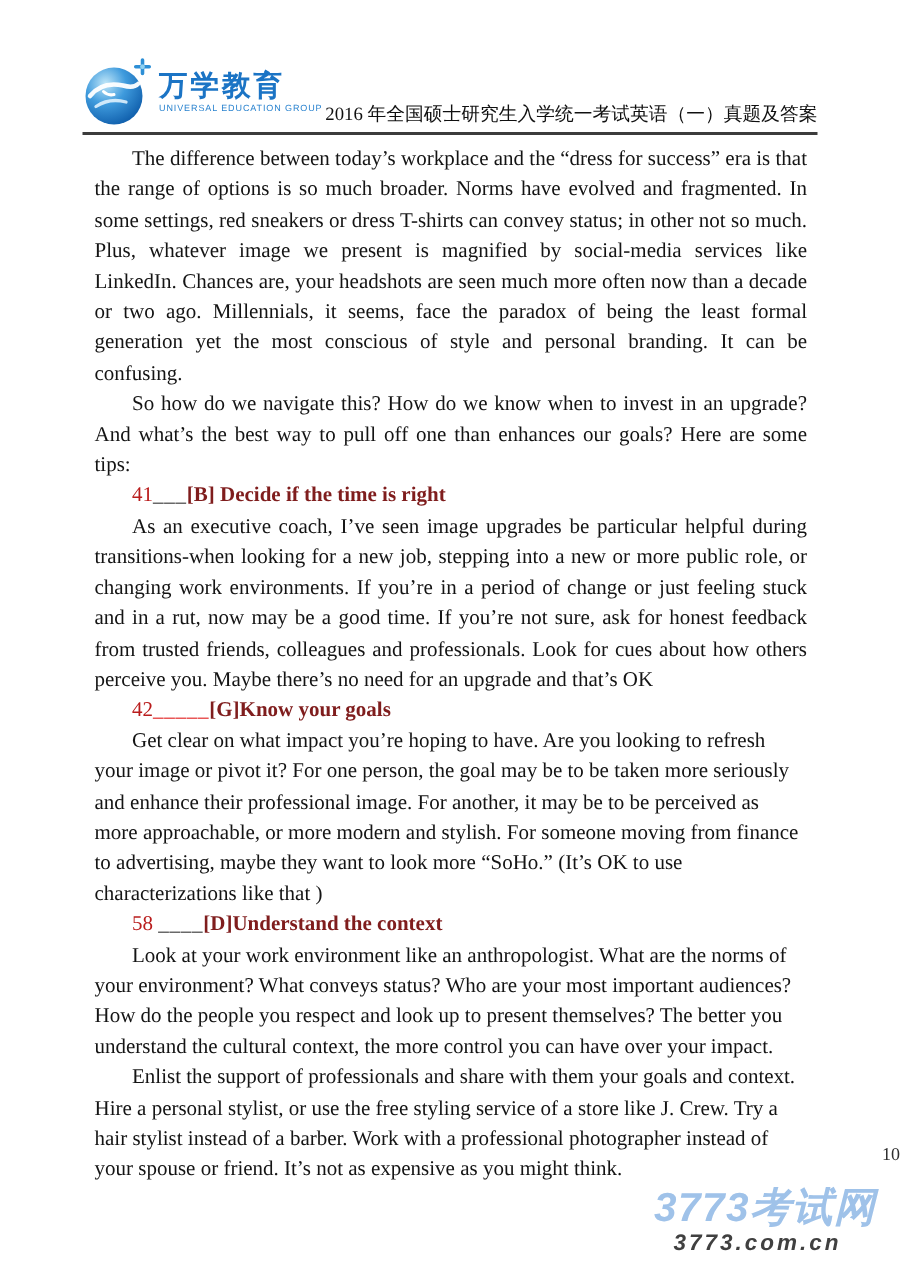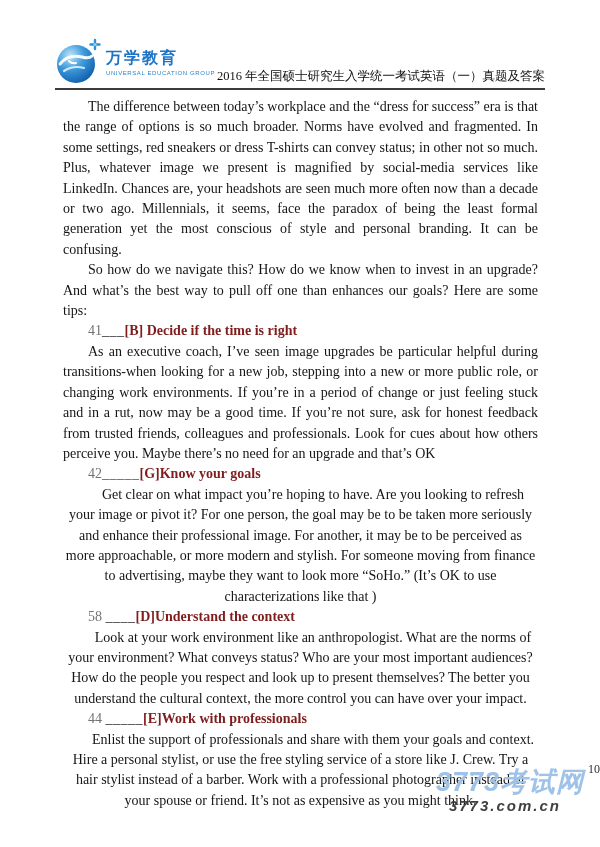--- a/index.html
+++ b/index.html
@@ -27,21 +27,21 @@
   .logo {
     display: flex;
     align-items: center;
     gap: 5px;
     margin-bottom: 1px;
   }
   .logo-txt { display: flex; flex-direction: column; }
   .logo-cn {
     font-family: "Liberation Sans", "DejaVu Sans", sans-serif;
     font-weight: bold;
-    font-size: 16px;
+    font-size: 19px;
     line-height: 20px;
     color: #1b74c5;
     letter-spacing: 2px;
   }
   .logo-en {
     font-family: "Liberation Sans", "DejaVu Sans", sans-serif;
     font-size: 6px;
     line-height: 8px;
     color: #2a83cf;
     letter-spacing: 0.6px;
@@ -53,43 +53,43 @@
     padding-bottom: 3px;
     white-space: nowrap;
   }
 
   
   .content {
     margin: 7px 62px 0 63px;
     font-size: 14px;
     line-height: 20.4px;
   }
-  .para { margin: 0; text-indent: 25px; text-align: center; }
+  .para { margin: 0; text-indent: 25px; }
   .justify { text-align: justify; }
   .qhead { padding-left: 25px; margin: 0; }
-  .qnum { color: #737373; font-family: Liberation Serif, serif; }
+  .qnum { color: #b91c1c; font-family: Liberation Serif, serif; }
   .qsep { letter-spacing: 0.5px; margin-top: 12px; }
   .sep-dark { color: #2a2a2a; }
   .sep-red { color: #df1111; }
   .qtitle { color: #7f1d1d; font-weight: bold; }
 
   
   .pageno {
     position: absolute;
     left: 0; right: 0;
     top: 762px;
     text-align: right;
     font-size: 12px;
     color: #2f2f2f;
     padding-left: 16px;
   }
   .watermark {
     position: absolute;
     right: 16px;
-    top: 769px;
+    top: 792px;
     text-align: center;
     font-family: "Liberation Sans", "DejaVu Sans", sans-serif;
     font-style: italic;
     font-weight: bold;
     line-height: 1;
   }
   .wm1 {
     font-size: 27px;
     color: #9fc2e9;
     letter-spacing: 1px;
@@ -139,21 +139,20 @@
 
     <p class="qhead"><span class="qnum">41</span><span class="qsep sep-dark">___</span><span class="qtitle">[B] Decide if the time is right</span></p>
     <p class="para justify">As an executive coach, I’ve seen image upgrades be particular helpful during transitions-when looking for a new job, stepping into a new or more public role, or changing work environments. If you’re in a period of change or just feeling stuck and in a rut, now may be a good time. If you’re not sure, ask for honest feedback from trusted friends, colleagues and professionals. Look for cues about how others perceive you. Maybe there’s no need for an upgrade and that’s OK</p>
 
     <p class="qhead"><span class="qnum">42</span><span class="qsep sep-red">_____</span><span class="qtitle">[G]Know your goals</span></p>
     <p class="para">Get clear on what impact you’re hoping to have. Are you looking to refresh your image or pivot it? For one person, the goal may be to be taken more seriously and enhance their professional image. For another, it may be to be perceived as more approachable, or more modern and stylish. For someone moving from finance to advertising, maybe they want to look more “SoHo.” (It’s OK to use characterizations like that )</p>
 
     <p class="qhead"><span class="qnum">58 </span><span class="qsep sep-dark">____</span><span class="qtitle">[D]Understand the context</span></p>
     <p class="para">Look at your work environment like an anthropologist. What are the norms of your environment? What conveys status? Who are your most important audiences? How do the people you respect and look up to present themselves? The better you understand the cultural context, the more control you can have over your impact.</p>
 
-    <p class="qhead"><span class="qnum">44 </span><span class="qsep sep-dark">_____</span><span class="qtitle">[E]Work with professionals</span></p>
     <p class="para">Enlist the support of professionals and share with them your goals and context. Hire a personal stylist, or use the free styling service of a store like J. Crew. Try a hair stylist instead of a barber. Work with a professional photographer instead of your spouse or friend. It’s not as expensive as you might think.</p>
 
 
   </main>
 
   <div class="pageno">10</div>
 
   <div class="watermark">
     <div class="wm1">3773考试网</div>
     <div class="wm2">3773.com.cn</div>

